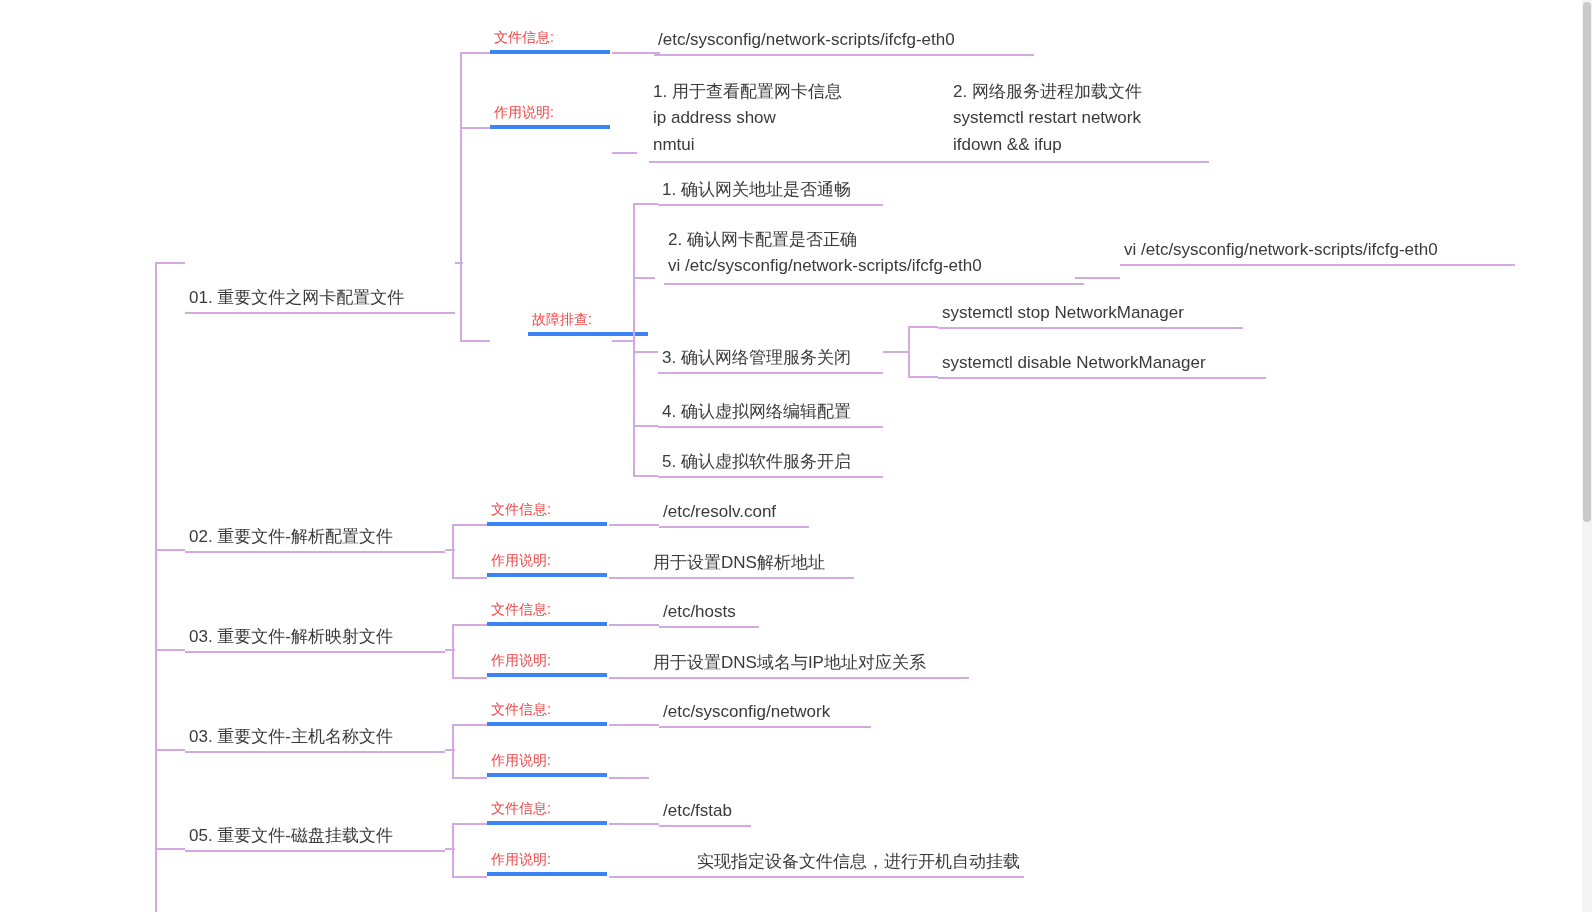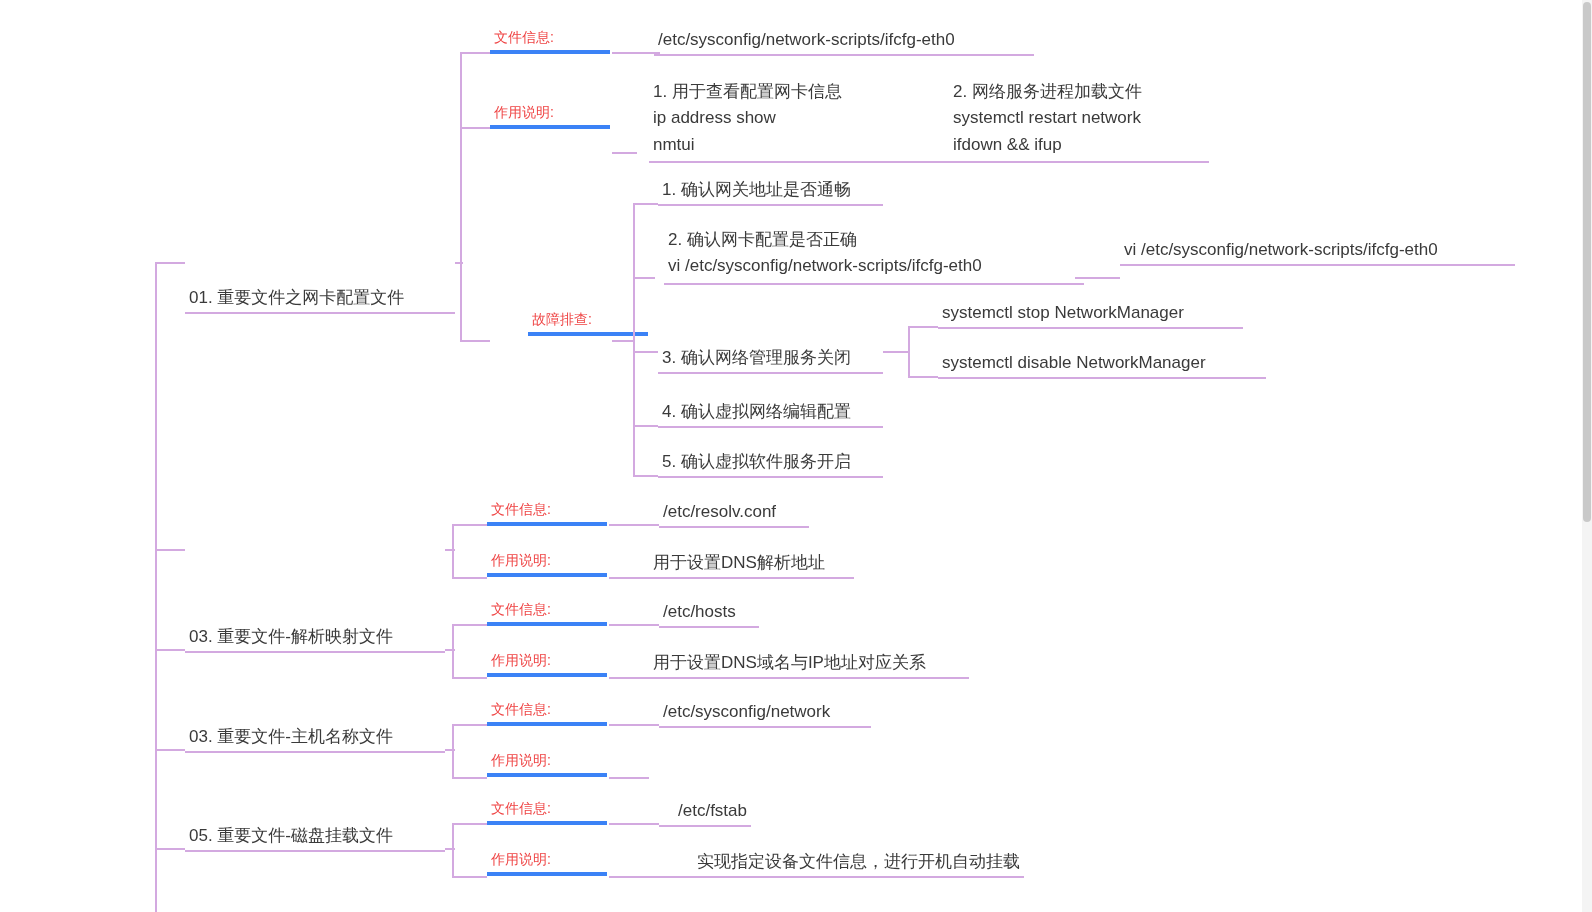--- a/index.html
+++ b/index.html
@@ -138,20 +138,21 @@
   <div class="node" style="left:938px; top:301px; width:305px;">systemctl  stop NetworkManager</div>
   <div class="conn h" style="left:908px; top:376px; width:30px;"></div>
   <div class="node" style="left:938px; top:351px; width:328px;">systemctl disable NetworkManager</div>
 
   <div class="conn h" style="left:633px; top:425px; width:25px;"></div>
   <div class="node" style="left:658px; top:400px; width:225px;">4. 确认虚拟网络编辑配置</div>
 
   <div class="conn h" style="left:633px; top:475px; width:25px;"></div>
   <div class="node" style="left:658px; top:450px; width:225px;">5. 确认虚拟软件服务开启</div>
 
+  <div class="node" style="left:185px; top:525px; width:260px;">02. 重要文件-解析配置文件</div>
   <div class="conn v" style="left:452px; top:524px; height:53px;"></div>
   <div class="conn h" style="left:445px; top:549px; width:10px;"></div>
 
   <div class="conn h" style="left:452px; top:524px; width:35px;"></div>
   <div class="label" style="left:487px; top:500px; width:120px;">文件信息:</div>
   <div class="conn h" style="left:609px; top:524px; width:50px;"></div>
   <div class="node" style="left:659px; top:500px; width:150px;">/etc/resolv.conf</div>
 
   <div class="conn h" style="left:452px; top:577px; width:35px;"></div>
   <div class="label" style="left:487px; top:551px; width:120px;">作用说明:</div>
@@ -185,21 +186,21 @@
   <div class="label" style="left:487px; top:751px; width:120px;">作用说明:</div>
   <div class="conn h" style="left:609px; top:777px; width:40px;"></div>
 
   <div class="node" style="left:185px; top:824px; width:260px;">05. 重要文件-磁盘挂载文件</div>
   <div class="conn v" style="left:452px; top:823px; height:53px;"></div>
   <div class="conn h" style="left:445px; top:848px; width:10px;"></div>
 
   <div class="conn h" style="left:452px; top:823px; width:35px;"></div>
   <div class="label" style="left:487px; top:799px; width:120px;">文件信息:</div>
   <div class="conn h" style="left:609px; top:823px; width:50px;"></div>
-  <div class="node" style="left:659px; top:799px; width:92px;text-align:right;">/etc/fstab</div>
+  <div class="node" style="left:659px; top:799px; width:92px;">/etc/fstab</div>
 
   <div class="conn h" style="left:452px; top:876px; width:35px;"></div>
   <div class="label" style="left:487px; top:850px; width:120px;">作用说明:</div>
   <div class="conn h" style="left:609px; top:876px; width:40px;"></div>
   <div class="node" style="left:649px; top:850px; width:375px;text-align:right;">实现指定设备文件信息，进行开机自动挂载</div>
 
   <div class="scrollbar-v">
     <div class="scrollbar-thumb"></div>
   </div>
 

